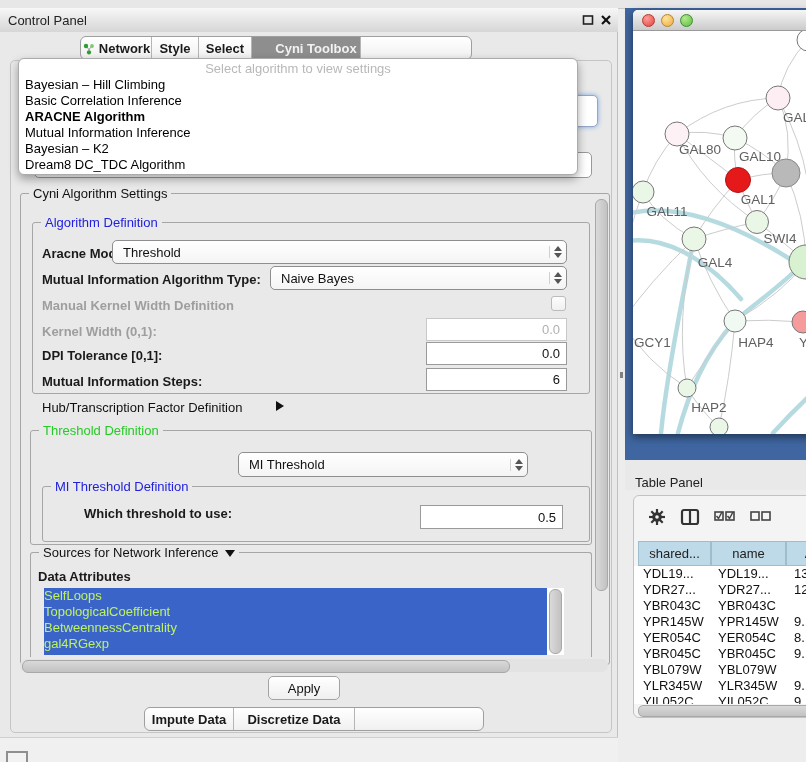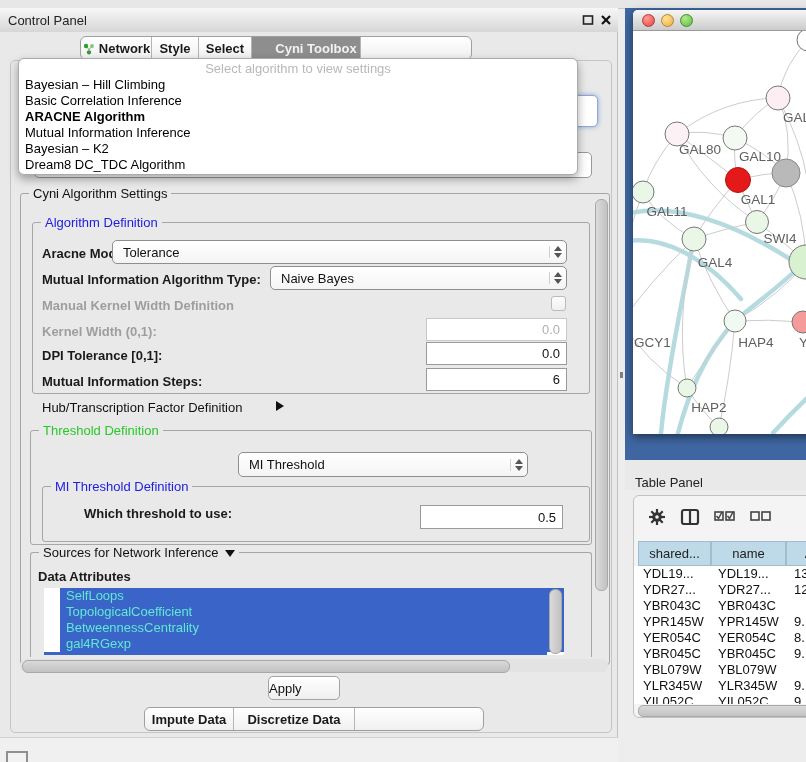--- a/index.html
+++ b/index.html
@@ -49,24 +49,24 @@
   .combo .arrows{width:16px;display:flex;flex-direction:column;align-items:center;gap:2px;border-left:1px solid #D0D0D0;}
   .tri-up{width:0;height:0;border-left:4px solid transparent;border-right:4px solid transparent;border-bottom:5px solid #555;}
   .tri-dn{width:0;height:0;border-left:4px solid transparent;border-right:4px solid transparent;border-top:5px solid #555;}
   .field{background:#FFF;border:1px solid #9A9A9A;text-align:right;padding-right:6px;box-sizing:border-box;
          display:flex;align-items:center;justify-content:flex-end;}
   .field.dis{border-color:#C8C8C8;color:#B0B0B0;}
   .checkbox{width:13px;height:13px;border:1px solid #BBB;border-radius:3px;background:linear-gradient(#FDFDFD,#F0F0F0);}
   .tri-right{width:0;height:0;border-top:5px solid transparent;border-bottom:5px solid transparent;border-left:8px solid #111;display:inline-block;}
   .tri-down{width:0;height:0;border-left:5px solid transparent;border-right:5px solid transparent;border-top:7px solid #111;display:inline-block;margin-left:6px;vertical-align:middle;}
   .btn{background:linear-gradient(#FFFFFF,#EFEFEF);border:1px solid #A3A3A3;border-radius:5px;
-       display:flex;align-items:center;justify-content:flex-start;}
+       display:flex;align-items:center;justify-content:center;}
   
   .attr-list{background:#FFF;overflow:hidden;}
-  .attr-item{height:16px;line-height:16px;background:#3B64C8;color:#5eead4;padding-left:6px;width:503px;margin-left:16px;}
+  .attr-item{height:16px;line-height:16px;background:#3B64C8;color:#bef264;padding-left:0;width:503px;}
   .attr-fill{height:6px;background:#3B64C8;width:503px;}
   .sb-thumb{background:linear-gradient(to right,#DADADA,#C2C2C2);border:1px solid #A8A8A8;border-radius:6px;}
   .sb-thumb-h{background:linear-gradient(#D9D9D9,#C2C2C2);border:1px solid #A8A8A8;border-radius:6px;}
   
   .blue-frame{left:625px;top:8px;width:181px;height:452px;background:#3F66A0;}
   .net-window{left:633px;top:10px;width:200px;height:424px;background:#FFF;border-radius:5px 5px 0 0;
               box-shadow:0 3px 8px rgba(0,0,0,0.5);}
   .net-titlebar{left:0;top:0;width:100%;height:21px;background:linear-gradient(#F6F6F6,#CBCBCB);
                 border-bottom:1px solid #9A9A9A;border-radius:5px 5px 0 0;display:flex;align-items:center;gap:6px;padding-left:9px;box-sizing:border-box;}
   .light{width:13px;height:13px;border-radius:50%;}
@@ -152,21 +152,21 @@
     <span class="gtitle">Cyni Algorithm Settings</span>
   </div>
 
   <div class="abs sb-thumb" style="left:595px;top:199px;width:11px;height:390px;"></div>
 
   <div class="abs group" style="left:32px;top:222px;width:556px;height:170px;">
     <span class="gtitle blue">Algorithm Definition</span>
   </div>
   <span class="abs lbl" style="left:42px;top:246px;">Aracne Mode:</span>
   <div class="abs combo" style="left:112px;top:240px;width:455px;height:24px;">
-    <span class="val">Tolerance</span>
+    <span class="val">Threshold</span>
     <span class="arrows">
         <span class="tri-up"></span>
         <span class="tri-dn"></span>
       </span>
   </div>
   <span class="abs lbl" style="left:42px;top:272px;">Mutual Information Algorithm Type:</span>
   <div class="abs combo" style="left:270px;top:266px;width:297px;height:24px;">
     <span class="val">Naive Bayes</span>
     <span class="arrows">
         <span class="tri-up"></span>

